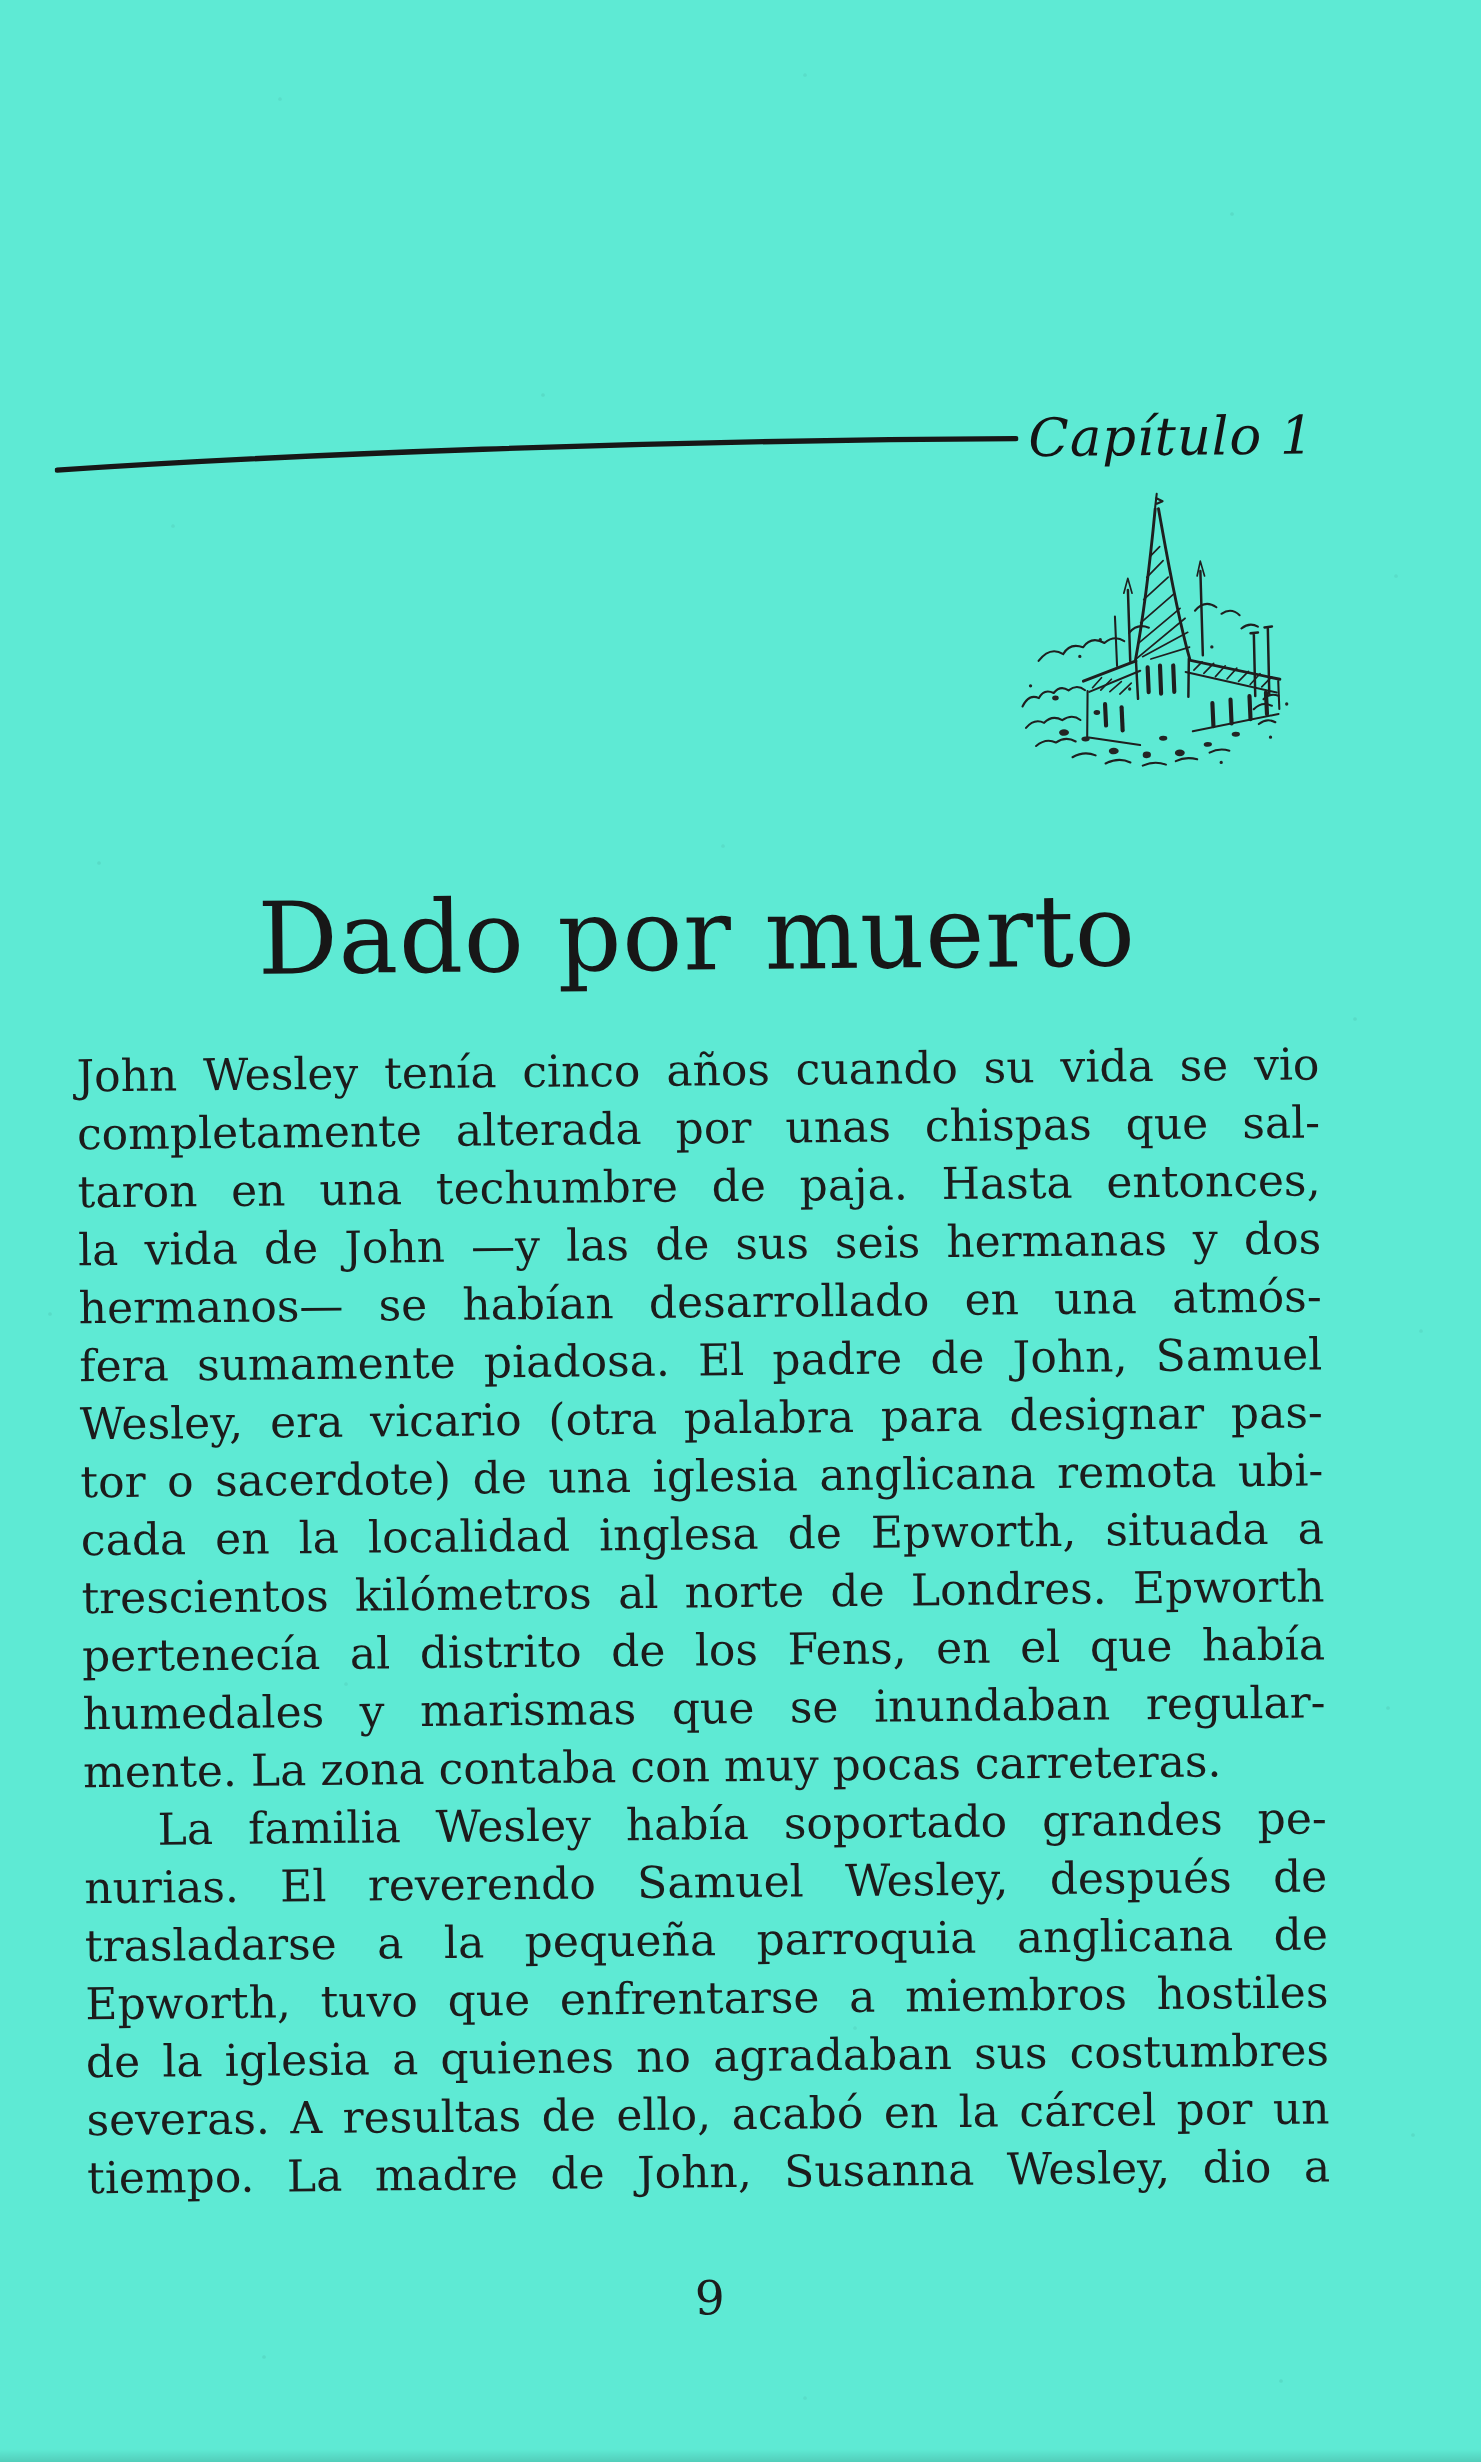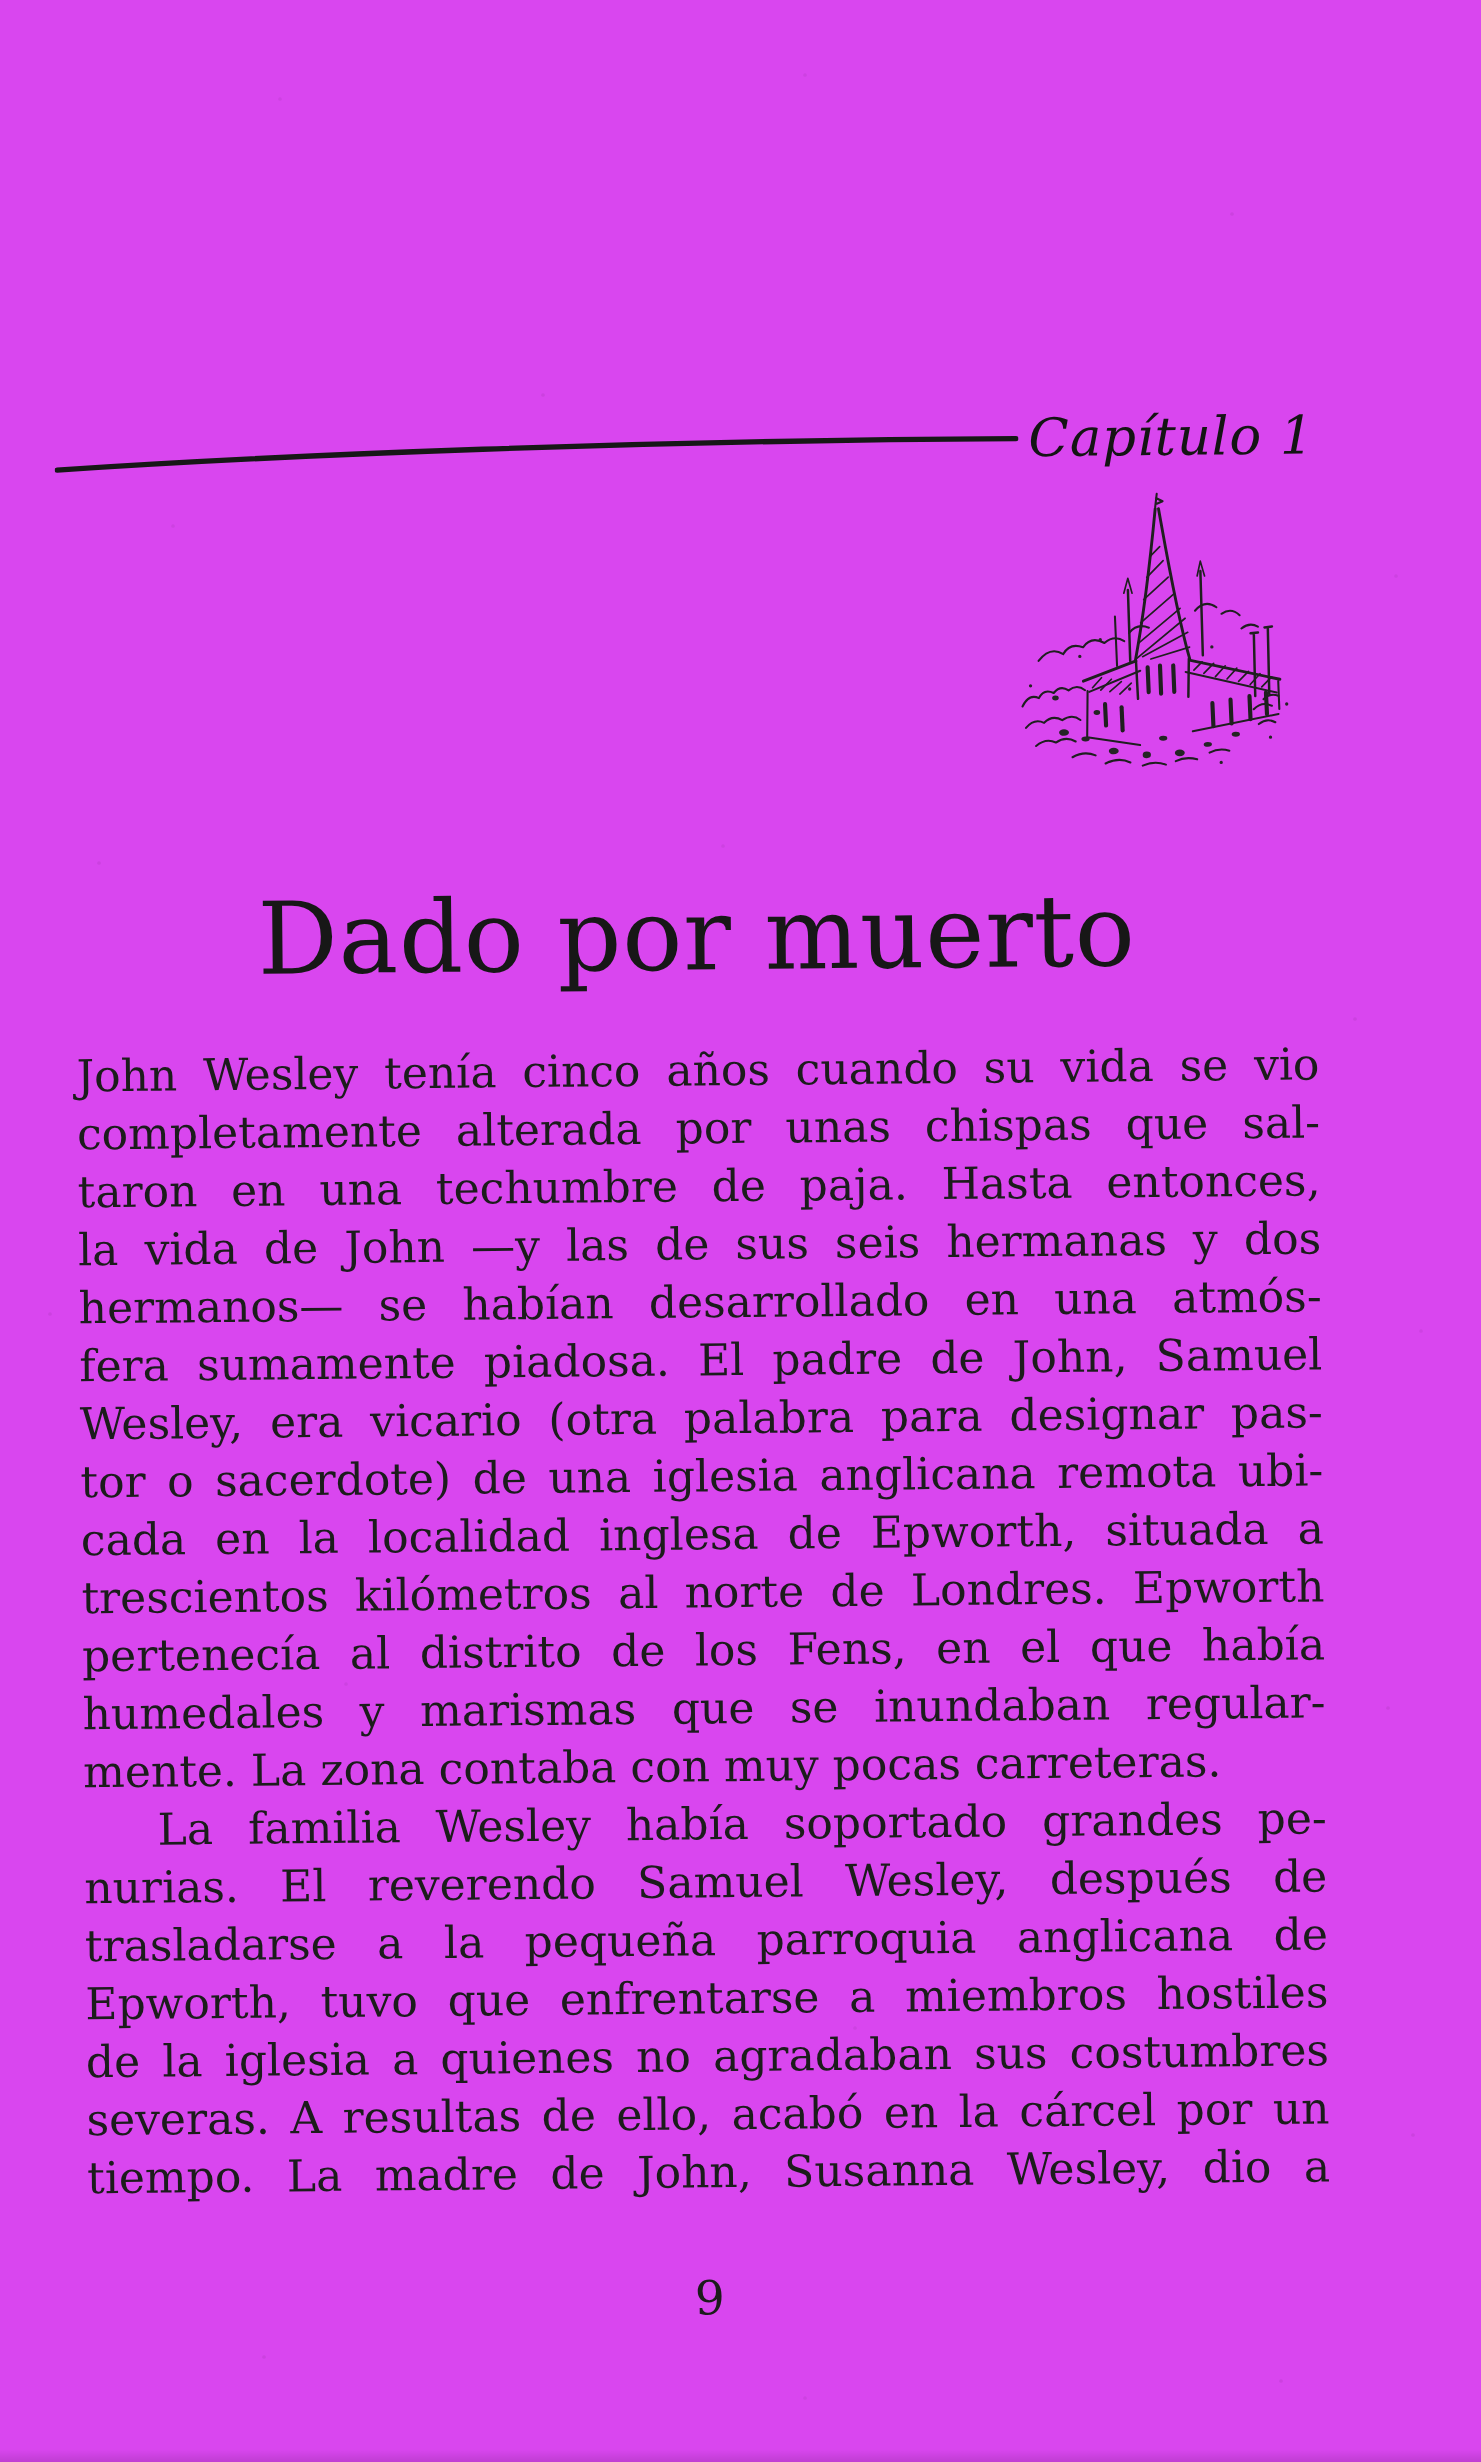--- a/index.html
+++ b/index.html
@@ -1,19 +1,19 @@
 <!DOCTYPE html>
 <html style="font-size:13px"><head>
 <meta charset="utf-8">
 <style>
   html,body{margin:0;padding:0;background:#e8e8e6;}
   .page{
     position:relative;
     width:1482px;height:2462px;
-    background:#d946ef;
+    background:#5eead4;
     overflow:hidden;
     font-family:"DejaVu Serif", serif;
     color:#1b1b1b;
   }
   .page::after{
     content:'';position:absolute;left:0;right:0;bottom:0;height:13px;
     background:linear-gradient(to bottom, rgba(0,0,0,0), rgba(0,0,0,0.12));
     pointer-events:none;
   }
   .scan{

